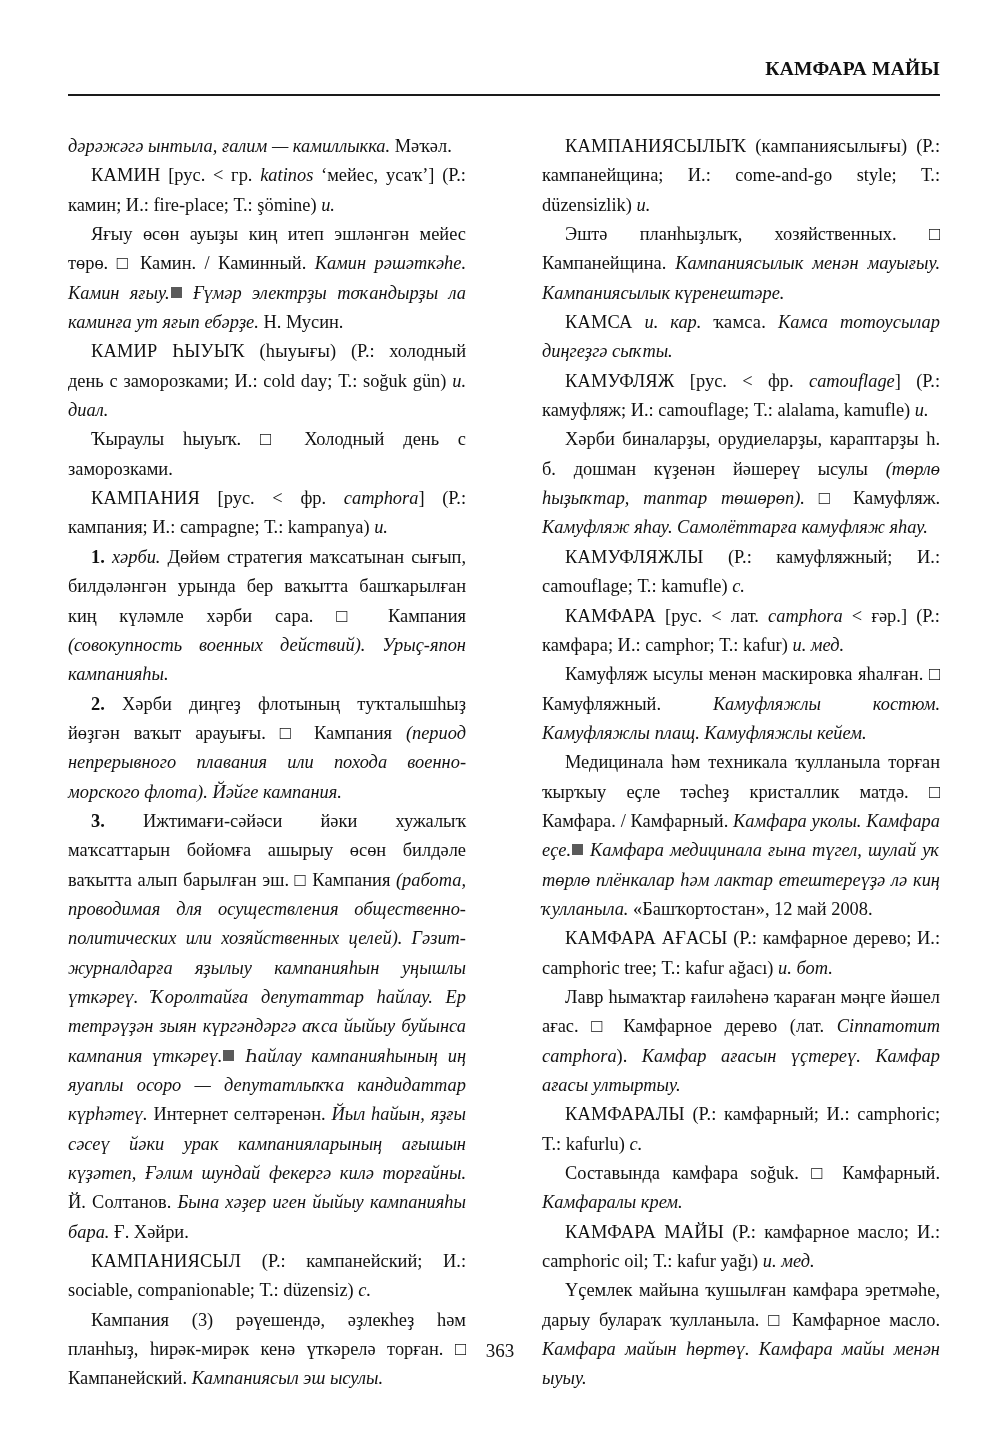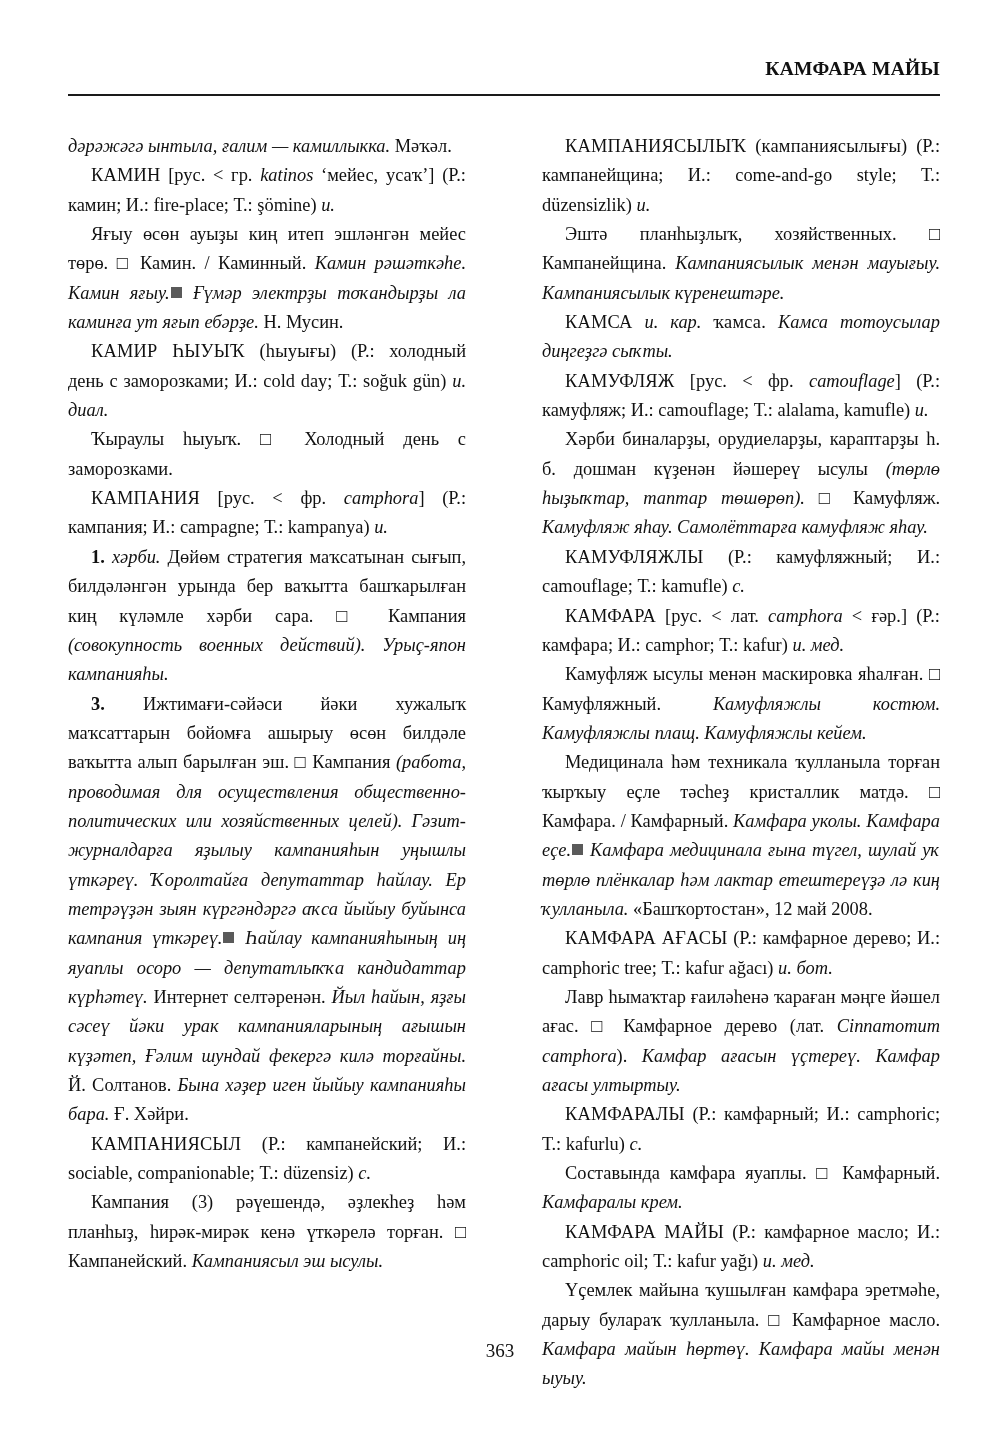--- a/index.html
+++ b/index.html
@@ -123,20 +123,21 @@
       <p class="blk ind"><span class="hw">КАМИН</span><span> [рус. &lt; гр. </span><span class="it">katinos</span><span> ‘мейес, усаҡ’] (Р.: камин; И.: fire-place; Т.: şömine) </span><span class="it">и.</span></p>
       <p class="blk ind"><span>Яғыу өсөн ауыҙы киң итеп эшләнгән мейес төрө. </span><span class="sq"></span><span> Камин. / Каминный. </span><span class="it">Камин рәшәткәһе. Камин яғыу.</span><span class="fsq"></span><span class="it"> Ғүмәр электрҙы тоҡандырҙы ла каминға ут яғып ебәрҙе.</span><span> Н. Мусин.</span></p>
 
       <p class="blk ind"><span class="hw">КАМИР ҺЫУЫҠ (һыуығы)</span><span> (Р.: холодный день с заморозками; И.: cold day; Т.: soğuk gün) </span><span class="it">и. диал.</span></p>
       <p class="blk ind"><span>Ҡыраулы һыуыҡ. </span><span class="sq"></span><span> Холодный день с заморозками.</span></p>
 
       <p class="blk ind"><span class="hw">КАМПАНИЯ</span><span> [рус. &lt; фр. </span><span class="it">camphora</span><span>] (Р.: кампания; И.: campagne; Т.: kampanya) </span><span class="it">и.</span></p>
 
       <p class="blk ind"><span class="num">1.</span><span class="it"> хәрби.</span><span> Дөйөм стратегия маҡсатынан сығып, билдәләнгән урында бер ваҡытта башҡарылған киң күләмле хәрби сара. </span><span class="sq"></span><span> Кампания </span><span class="it">(совокупность военных действий). Урыҫ-япон кампанияһы.</span></p>
 
+      <p class="blk ind"><span class="num">2.</span><span> Хәрби диңгеҙ флотының туҡталышһыҙ йөҙгән ваҡыт арауығы. </span><span class="sq"></span><span> Кампания </span><span class="it">(период непрерывного плавания или похода военно-морского флота). Йәйге кампания.</span></p>
 
       <p class="blk ind"><span class="num">3.</span><span> Ижтимағи-сәйәси йәки хужалыҡ маҡсаттарын бойомға ашырыу өсөн билдәле ваҡытта алып барылған эш. </span><span class="sq"></span><span> Кампания </span><span class="it">(работа, проводимая для осуществления общественно-политических или хозяйственных целей). Гәзит-журналдарға яҙылыу кампанияһын уңышлы үткәреү. Ҡоролтайға депутаттар һайлау. Ер тетрәүҙән зыян күргәндәргә аҡса йыйыу буйынса кампания үткәреү.</span><span class="fsq"></span><span class="it"> Һайлау кампанияһының иң яуаплы осоро — депутатлыҡҡа кандидаттар күрһәтеү.</span><span> Интернет селтәренән.</span><span class="it"> Йыл һайын, яҙғы сәсеү йәки урак кампанияларының ағышын күҙәтеп, Ғәлим шундай фекергә килә торғайны.</span><span> Й. Солтанов.</span><span class="it"> Бына хәҙер иген йыйыу кампанияһы бара.</span><span> Ғ. Хәйри.</span></p>
 
       <p class="blk ind"><span class="hw">КАМПАНИЯСЫЛ</span><span> (Р.: кампанейский; И.: sociable, companionable; Т.: düzensiz) </span><span class="it">с.</span></p>
       <p class="blk ind"><span>Кампания (3) рәүешендә, әҙлекһеҙ һәм планһыҙ, һирәк-мирәк кенә үткәрелә торған. </span><span class="sq"></span><span> Кампанейский. </span><span class="it">Кампаниясыл эш ысулы.</span></p>
 
     </div>
 
     <div class="col col-right">
 
@@ -151,21 +152,21 @@
       <p class="blk ind"><span class="hw">КАМУФЛЯЖЛЫ</span><span> (Р.: камуфляжный; И.: camouflage; Т.: kamufle) </span><span class="it">с.</span></p>
       <p class="blk ind"><span class="hw">КАМФАРА</span><span> [рус. &lt; лат. </span><span class="it">camphora</span><span> &lt; ғәр.] (Р.: камфара; И.: camphor; Т.: kafur) </span><span class="it">и. мед.</span></p>
 
       <p class="blk ind"><span>Камуфляж ысулы менән маскировка яһалған. </span><span class="sq"></span><span> Камуфляжный. </span><span class="it">Камуфляжлы костюм. Камуфляжлы плащ. Камуфляжлы кейем.</span></p>
       <p class="blk ind"><span>Медицинала һәм техникала ҡулланыла торған ҡырҡыу еҫле тәсһеҙ кристаллик матдә. </span><span class="sq"></span><span> Камфара. / Камфарный. </span><span class="it">Камфара уколы. Камфара еҫе.</span><span class="fsq"></span><span class="it"> Камфара медицинала ғына түгел, шулай уҡ төрлө плёнкалар һәм лактар етештереүҙә лә киң ҡулланыла.</span><span> «Башҡортостан», 12 май 2008.</span></p>
 
       <p class="blk ind"><span class="hw">КАМФАРА АҒАСЫ</span><span> (Р.: камфарное дерево; И.: camphoric tree; Т.: kafur ağacı) </span><span class="it">и. бот.</span></p>
       <p class="blk ind"><span>Лавр һымаҡтар ғаиләһенә ҡараған мәңге йәшел ағас. </span><span class="sq"></span><span> Камфарное дерево (лат. </span><span class="it">Cinnamomum camphora</span><span>). </span><span class="it">Камфар ағасын үҫтереү. Камфар ағасы ултыртыу.</span></p>
 
       <p class="blk ind"><span class="hw">КАМФАРАЛЫ</span><span> (Р.: камфарный; И.: camphoric; Т.: kafurlu) </span><span class="it">с.</span></p>
-      <p class="blk ind"><span>Составында камфара яуаплы. </span><span class="sq"></span><span> Камфарный. </span><span class="it">Камфаралы крем.</span></p>
+      <p class="blk ind"><span>Составында камфара soğuk. </span><span class="sq"></span><span> Камфарный. </span><span class="it">Камфаралы крем.</span></p>
 
       <p class="blk ind"><span class="hw">КАМФАРА МАЙЫ</span><span> (Р.: камфарное масло; И.: camphoric oil; Т.: kafur yağı) </span><span class="it">и. мед.</span></p>
       <p class="blk ind"><span>Үҫемлек майына ҡушылған камфара эретмәһе, дарыу булараҡ ҡулланыла. </span><span class="sq"></span><span> Камфарное масло. </span><span class="it">Камфара майын һөртөү. Камфара майы менән ыуыу.</span></p>
 
     </div>
   </div>
 
   <div class="folio">363</div>
 
 </div>

